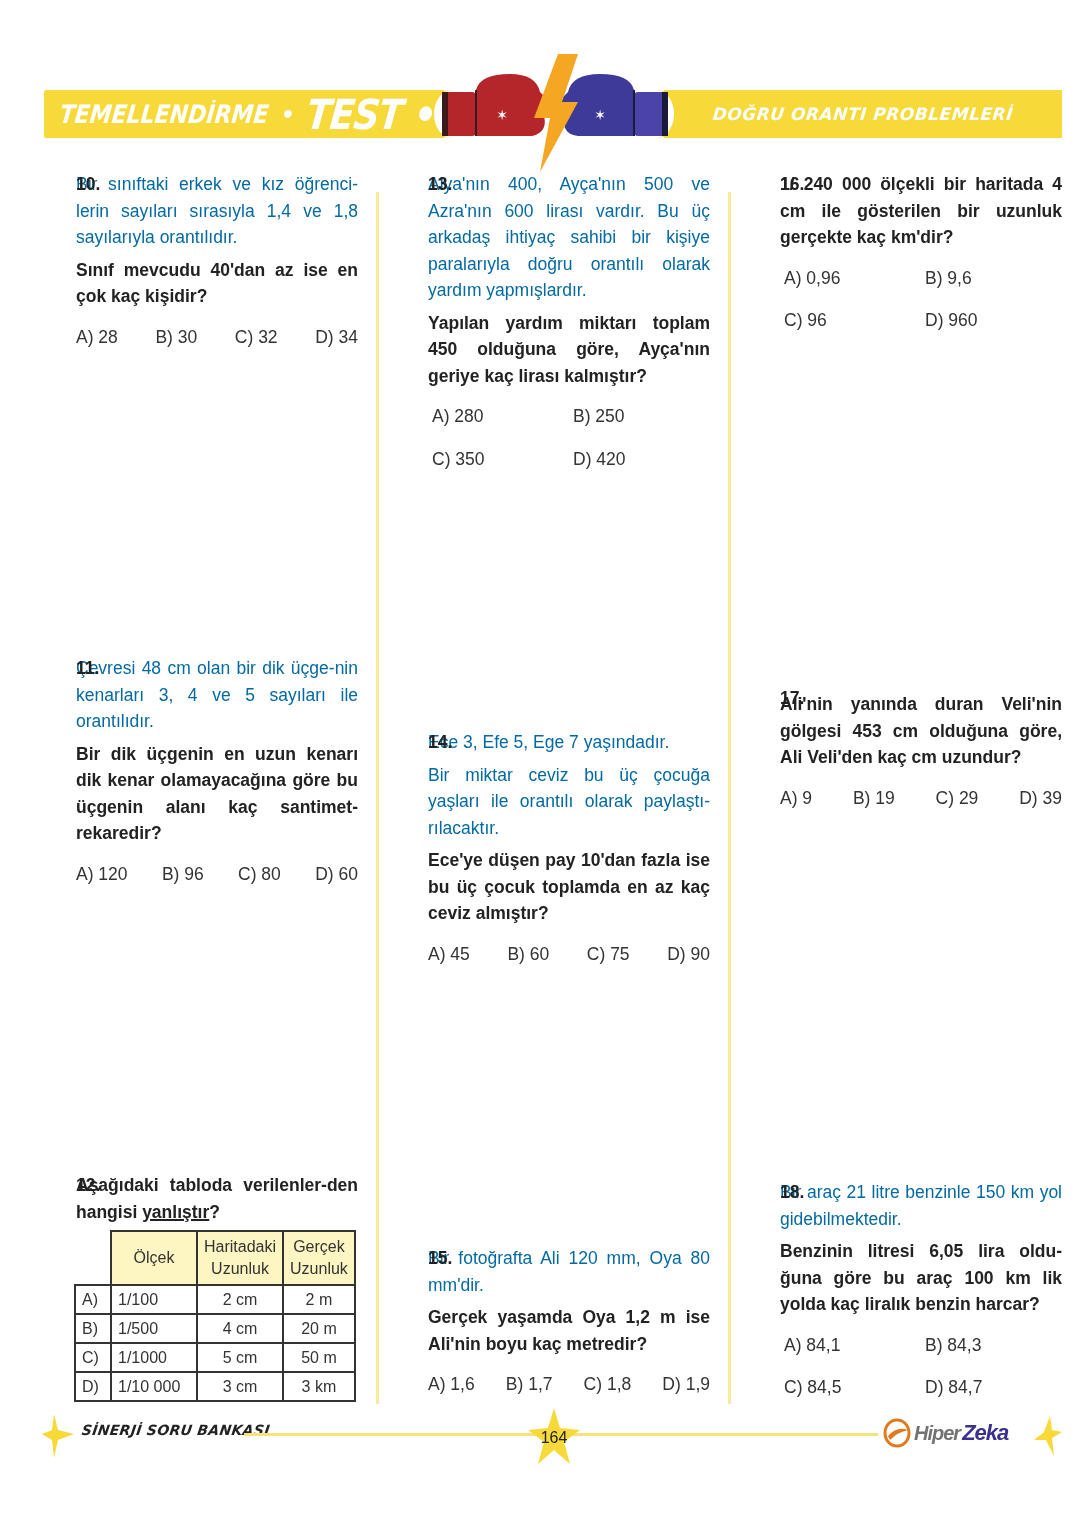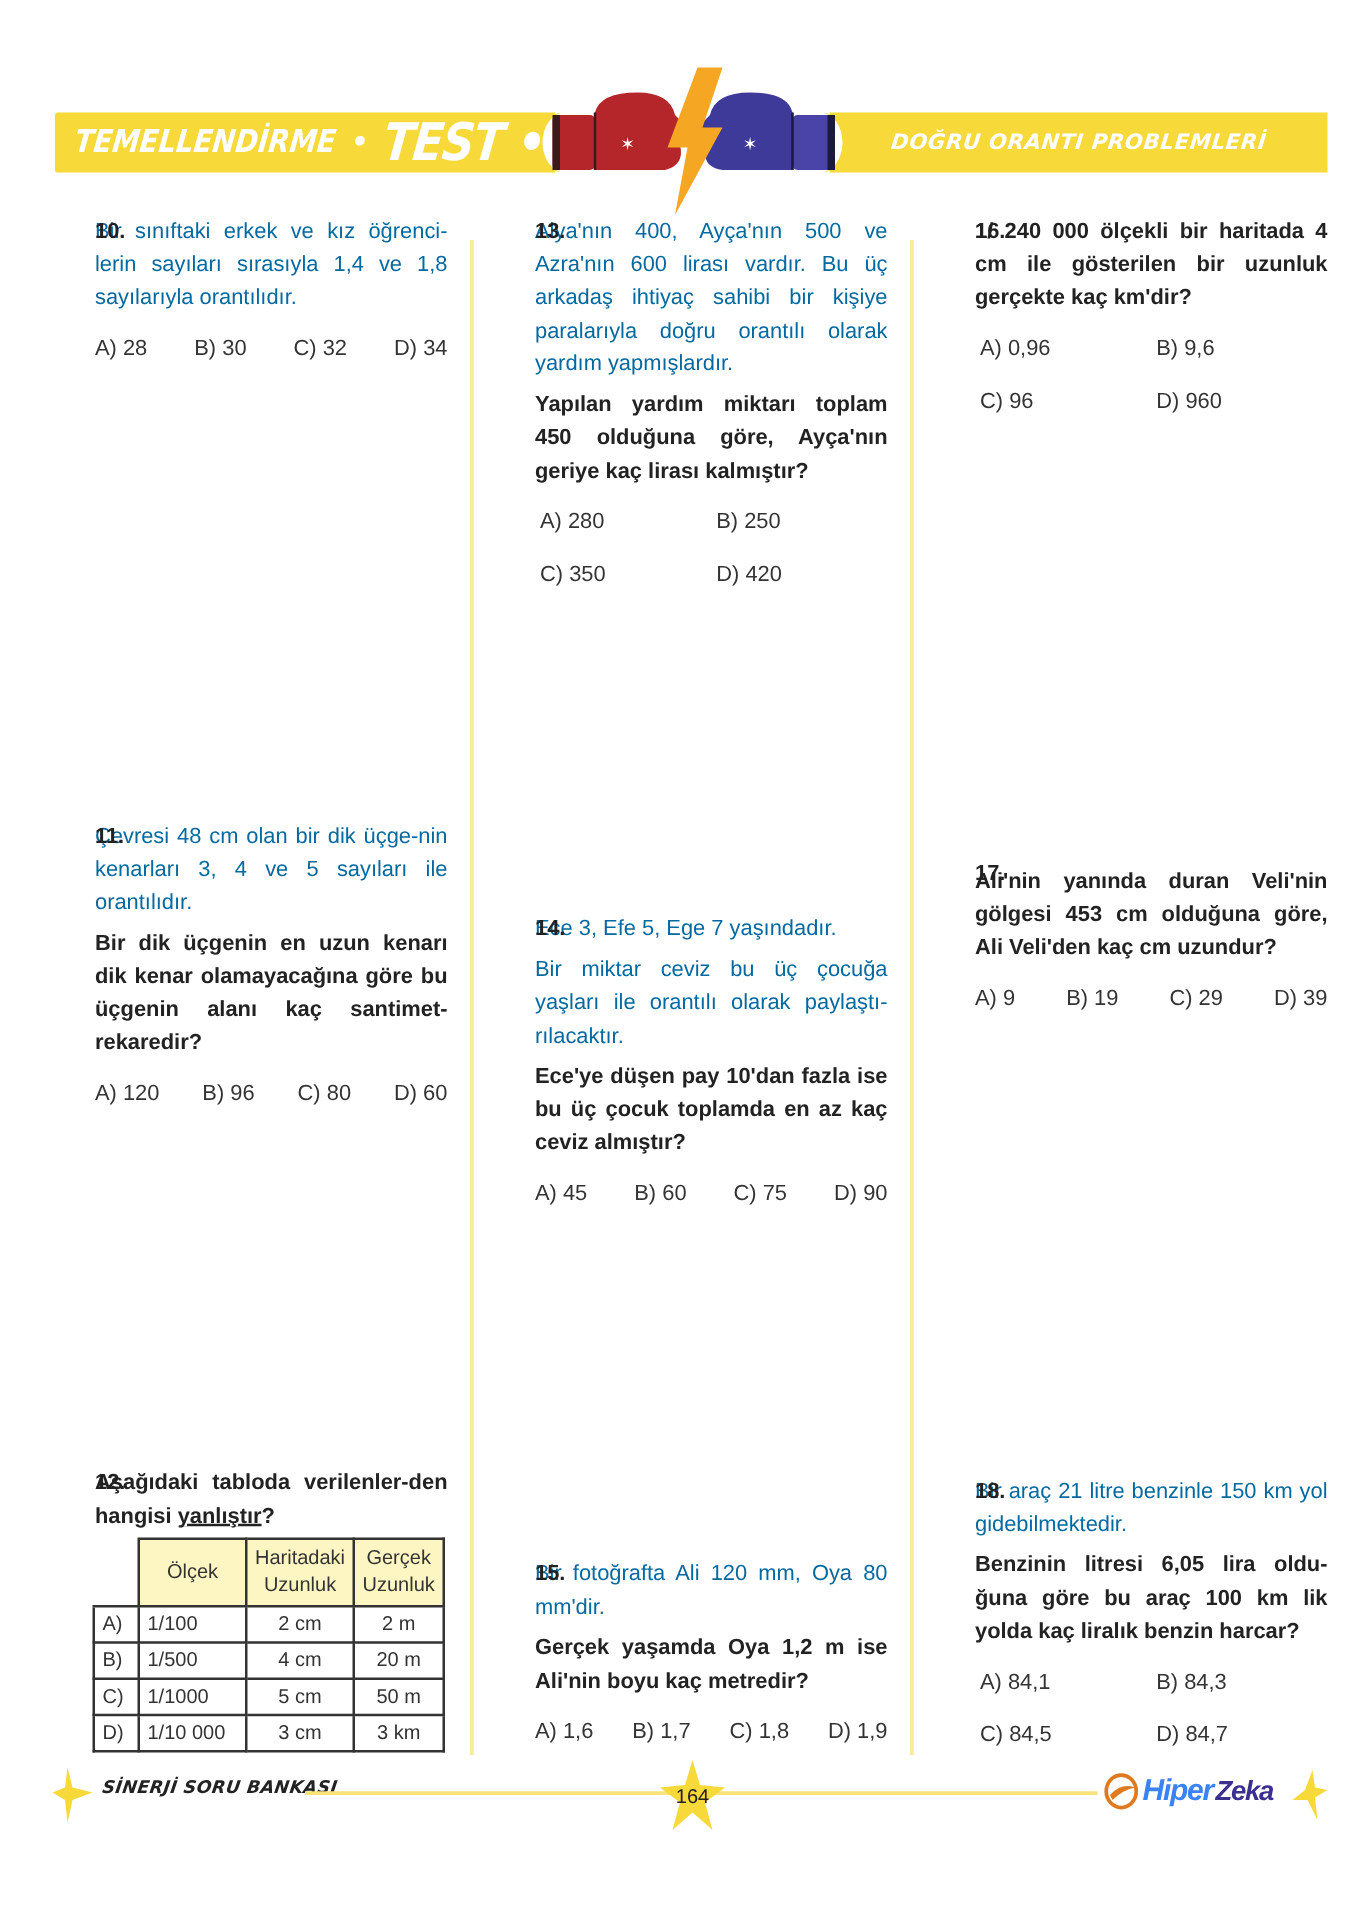--- a/index.html
+++ b/index.html
@@ -48,21 +48,21 @@
 
   
   .foot-line { position:absolute; top: 1433px; height: 3px; background: #f8e27a; }
   .foot-line.l { left: 244px; width: 294px; }
   .foot-line.r { left: 568px; width: 310px; }
   .foot-brand { position:absolute; left: 82px; top: 1422px; font-size: 14px; font-weight: bold; font-style: italic; color:#222; font-family:"DejaVu Sans", sans-serif; transform: skewX(-8deg); letter-spacing: 0.3px; }
   .page-num { position:absolute; left: 528px; top: 1408px; width: 52px; height: 56px; display:flex; align-items:center; justify-content:center; }
   .page-num svg { position:absolute; left:0; top:0; }
   .page-num span { position: relative; font-size: 16px; color:#222; margin-top: 4px; }
   .logo { position:absolute; left: 882px; top: 1418px; display:flex; align-items:center; gap: 2px; }
-  .logo .hiper { color:#3b82f6; font-weight:bold; font-style: italic; font-size: 24px; letter-spacing:-1px; }
+  .logo .hiper { color:#737373; font-weight:bold; font-style: italic; font-size: 20px; letter-spacing:-1px; }
   .logo .zeka { color:#3b2f8f; font-weight:bold; font-style: italic; font-size: 22px; letter-spacing:-1px; }
 </style>
 </head>
 <body>
 
 <div class="hdr-band hdr-left"></div>
 <div class="hdr-band hdr-right"></div>
 <div class="hdr-cap-l"></div>
 <div class="hdr-cap-r"></div>
 <div class="hdr-text-left">
@@ -93,20 +93,21 @@
   <polygon points="118,2 138,2 122,50 138,50 100,120 110,66 94,66" fill="#f5a623"></polygon>
 </svg>
 
 <div class="divider div1"></div>
 <div class="divider div2"></div>
 
 <div class="q" style="left:46px; top:171px;">
   <span class="num">10.</span>
   <div class="body">
     <div class="stem">Bir sınıftaki erkek ve kız öğrenci-lerin sayıları sırasıyla 1,4 ve 1,8 sayılarıyla orantılıdır.</div>
+    <div class="ask">Sınıf mevcudu 40'dan az ise en çok kaç kişidir?</div>
     <div class="opts4">
       <span>A) 28</span>
       <span>B) 30</span>
       <span>C) 32</span>
       <span>D) 34</span>
     </div>
   </div>
 </div>
 
 <div class="q" style="left:46px; top:655px;">

